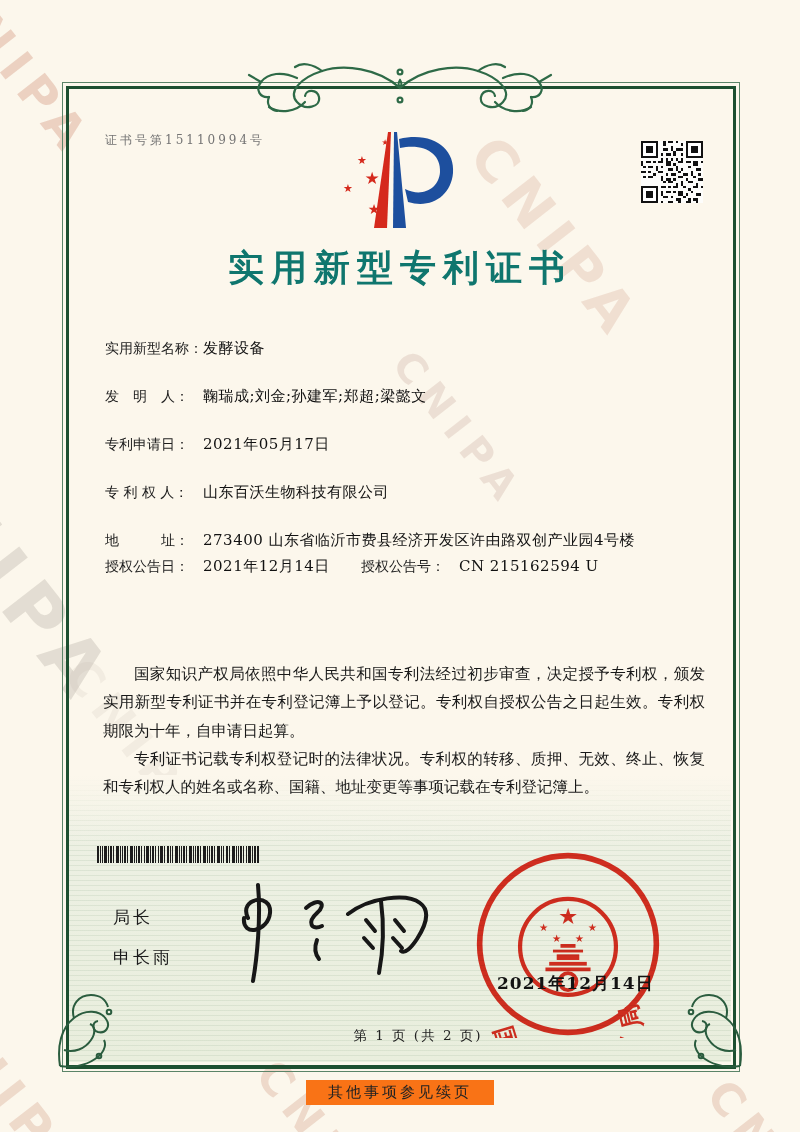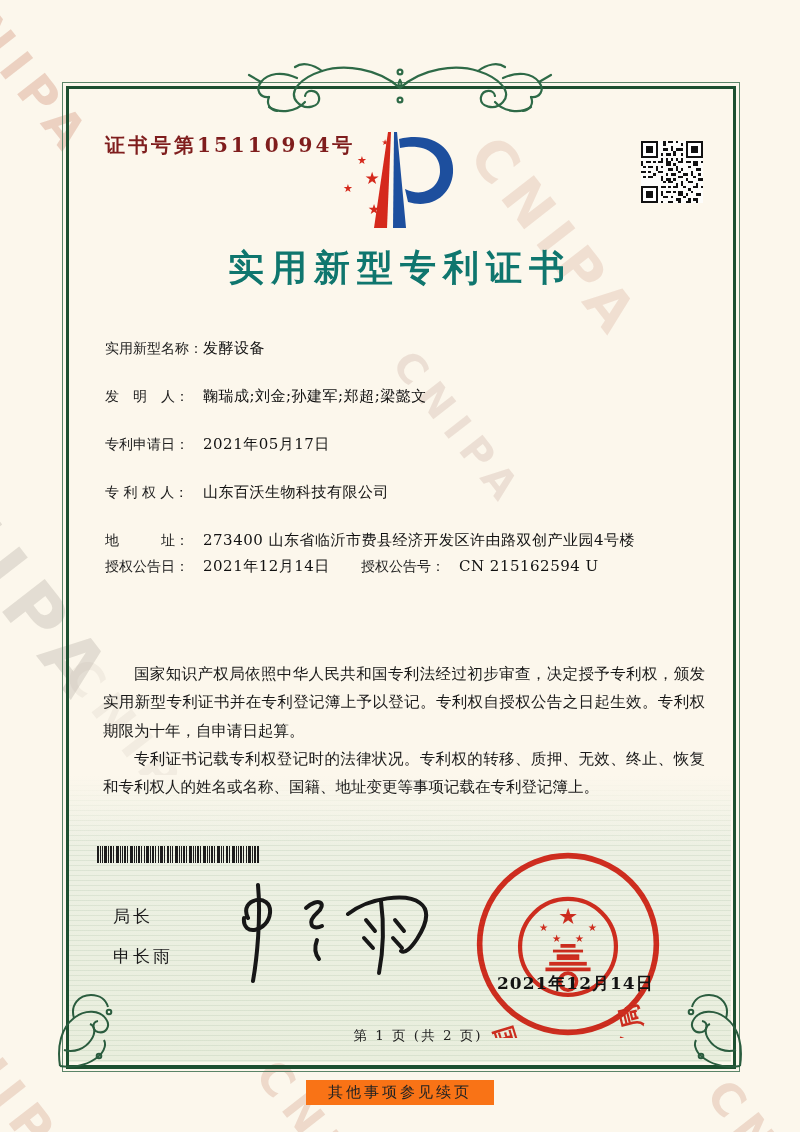--- a/index.html
+++ b/index.html
@@ -19,21 +19,21 @@
   
   .frame{position:absolute;left:66px;top:86px;width:664px;height:976px;
          border:3px solid #1d4f30;border-bottom-width:4px;}
   .frame::before{content:"";position:absolute;inset:-7px;border:1px solid #5b8468;pointer-events:none;}
   
   .orn-top{position:absolute;left:50%;top:56px;transform:translateX(-50%);}
   .orn-corner{position:absolute;top:988px;}
   .orn-left{left:52px;}
   .orn-right{left:678px;transform:scaleX(-1);}
   
-  .cert-no{position:absolute;left:105px;top:132px;font-size:20px;letter-spacing:3px;color:#7f1d1d;font-weight:bold;}
+  .cert-no{position:absolute;left:105px;top:132px;font-size:12px;letter-spacing:3px;color:#737373;}
   .logo{position:absolute;left:338px;top:130px;}
   .qr{position:absolute;left:641px;top:141px;}
   .title{position:absolute;left:0;right:0;top:244px;text-align:center;font-size:36px;font-weight:700;
          letter-spacing:7px;color:#0f766e;}
   
   .fields{position:absolute;left:105px;top:337px;width:600px;font-size:15px;}
   .frow{display:flex;margin-bottom:25px;line-height:23px;}
   .flabel{width:98px;flex:none;font-size:14px;color:#1d1d1d;}
   .fval{flex:1;letter-spacing:.5px;color:#111;}
   .frow-addr{margin-bottom:3px;}
@@ -43,21 +43,21 @@
   
   .paras{position:absolute;left:103px;top:660px;width:602px;}
   .paras p{margin:0;text-indent:2em;font-size:15.5px;line-height:1.83;text-align:justify;color:#191919;}
   
   .guilloche{position:absolute;left:69px;right:69px;top:775px;height:287px;pointer-events:none;
      background:
        linear-gradient(to bottom, #fcf7ec 0, rgba(252,247,236,0) 70px),
        repeating-linear-gradient(to bottom, rgba(120,155,120,.14) 0 1px, rgba(255,255,255,0) 1px 5px),
        linear-gradient(#eef1e5,#e9eedd);}
   .barcode{position:absolute;left:97px;top:846px;}
-  .director{position:absolute;left:113px;top:898px;font-family:Liberation Mono, monospace;
+  .director{position:absolute;left:113px;top:898px;font-family:Liberation Serif, serif;
             font-size:17px;letter-spacing:3px;line-height:40px;color:#1c1c1c;}
   .signature{position:absolute;left:220px;top:880px;}
   .seal{position:absolute;left:474px;top:850px;opacity:.95;mix-blend-mode:multiply;}
   .seal-date{position:absolute;left:497px;top:972px;font-size:17px;font-weight:700;letter-spacing:1px;color:#131313;}
   .page-no{position:absolute;left:0;right:0;top:1027px;text-align:center;font-size:13.5px;letter-spacing:2px;color:#222;padding-left:36px;}
   .footer-note{position:absolute;left:0;right:0;top:1080px;text-align:center;}
   .footer-note span{display:inline-block;background:#f97316;padding:3px 22px;font-size:15px;letter-spacing:3px;color:#222;}
   svg{display:block;}
 </style>
 </head>

